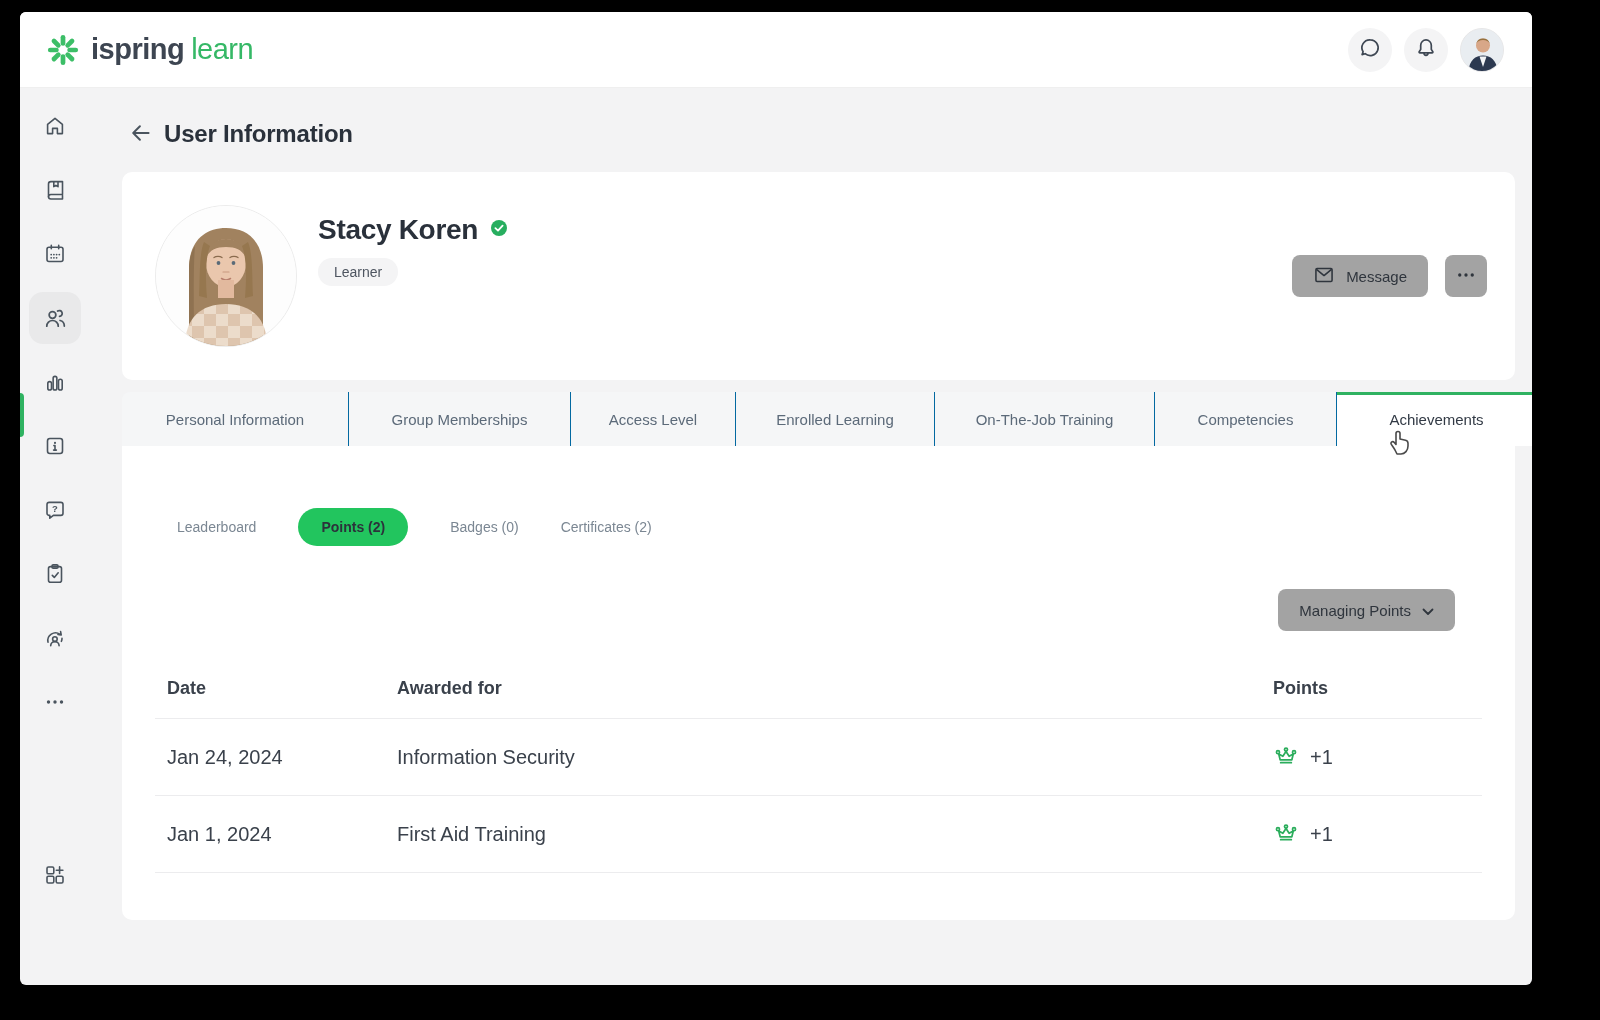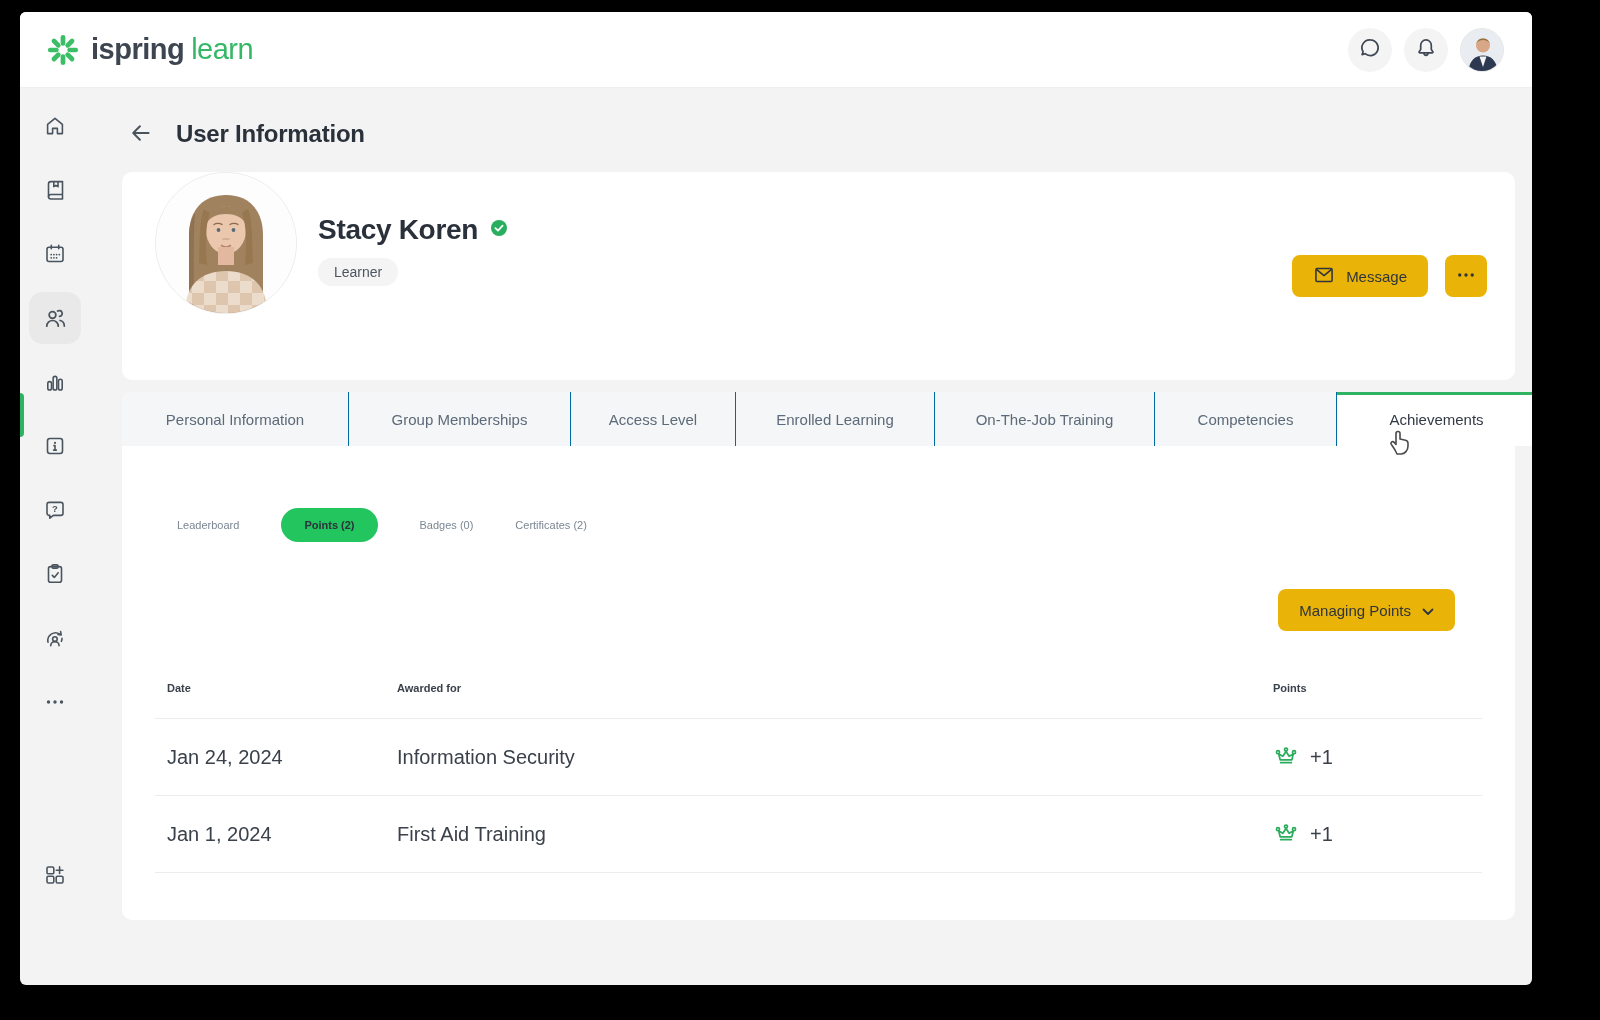--- a/index.html
+++ b/index.html
@@ -38,74 +38,74 @@
     margin-bottom:12px;cursor:pointer;color:#4a545e;position:relative;background:transparent;border:none;padding:0;
   }
   .side-item.active{background:#e9e9ea;}
   .active-indicator{
     position:absolute;left:0;top:305px;width:4px;height:44px;background:#2fb261;border-radius:0 4px 4px 0;
   }
   .side-item.bottom{margin-top:auto;margin-bottom:84px;}
   .side-item svg{display:block;}
   
   .main{position:absolute;left:70px;top:76px;right:0;bottom:0;padding:0 17px 0 32px;box-sizing:border-box;}
-  .page-head{display:flex;align-items:center;gap:22px;margin-top:28px;height:36px;padding-left:6px;}
+  .page-head{display:flex;align-items:center;gap:10px;margin-top:28px;height:36px;padding-left:6px;}
   .back-btn{background:none;border:none;padding:0;cursor:pointer;display:flex;align-items:center;}
   .page-title{font-size:24px;font-weight:bold;color:#2a313b;margin:0;letter-spacing:-.2px;}
   
   .user-card{
     margin-top:20px;height:208px;background:#fff;border-radius:10px;
-    display:flex;padding:0 28px 0 33px;box-sizing:border-box;
+    display:flex;align-items:center;padding:0 28px 0 33px;box-sizing:border-box;
   }
   .avatar-xl{
     width:140px;height:140px;border-radius:50%;overflow:hidden;border:1px solid #ececec;
     background:#fdfdfd;flex:none;
   }
   .user-meta{margin-left:21px;align-self:flex-start;margin-top:42px;}
   .name-row{display:flex;align-items:center;gap:12px;}
   .user-name{font-size:28px;font-weight:bold;color:#2a313b;letter-spacing:-.3px;}
   .role-pill{
     display:inline-block;margin-top:12px;background:#f4f4f5;border-radius:15px;
     padding:6px 16px;font-size:14px;color:#4e5560;
   }
   .card-actions{margin-left:auto;display:flex;align-items:center;gap:17px;}
   .btn{
-    background:#eab308;border:none;border-radius:8px;height:42px;
+    background:#a3a3a3;border:none;border-radius:8px;height:42px;
     display:flex;align-items:center;gap:11px;padding:0 21px;
     font-size:15px;color:#2f353d;font-family:inherit;cursor:pointer;
   }
   .btn-more{width:42px;padding:0;justify-content:center;}
   
   .tabs{display:flex;margin-top:12px;height:54px;}
   .tab{
     display:flex;align-items:center;justify-content:center;
     background:#f5f6f7;border-right:1px solid #0369a1;box-sizing:border-box;
     font-size:15px;color:#5c6a79;cursor:pointer;flex:none;
   }
   .tab:first-child{border-radius:8px 0 0 0;}
   .tab.active{
     background:#fff;color:#323a45;border-right:none;border-top:3px solid #2fb261;
     padding-bottom:3px;
   }
   .tab-filler{flex:1;background:#f5f6f7;border-radius:0 8px 0 0;}
   
   .content{position:relative;background:#fff;height:474px;border-radius:0 0 10px 10px;}
   .subtabs{display:flex;align-items:center;gap:42px;padding:62px 0 0 55px;}
-  .subtab{font-size:11px;color:#7b8793;cursor:pointer;background:none;border:none;padding:0;font-family:inherit;}
+  .subtab{font-size:14px;color:#7b8793;cursor:pointer;background:none;border:none;padding:0;font-family:inherit;}
   .subtab.active{
     background:#22c55e;border-radius:20px;padding:11px 23px;color:#2c323b;font-weight:bold;
   }
   .managing-btn{position:absolute;top:143px;right:60px;}
   
   .points-table{position:absolute;top:212px;left:33px;right:33px;}
   .t-row{
     display:grid;grid-template-columns:230px 1fr 221px;align-items:center;
     border-bottom:1px solid #ececee;
   }
-  .t-head{height:60px;font-size:11px;font-weight:bold;color:#3a414b;}
+  .t-head{height:60px;font-size:18px;font-weight:bold;color:#3a414b;}
   .t-body{height:76px;font-size:20px;color:#3a414b;}
   .t-cell{padding-left:12px;}
   .points-cell{display:flex;align-items:center;gap:11px;}
   .points-cell svg{display:block;}
   
   .cursor{position:absolute;left:1385px;top:425px;width:32px;height:34px;pointer-events:none;}
 </style>
 </head>
 <body>
 

